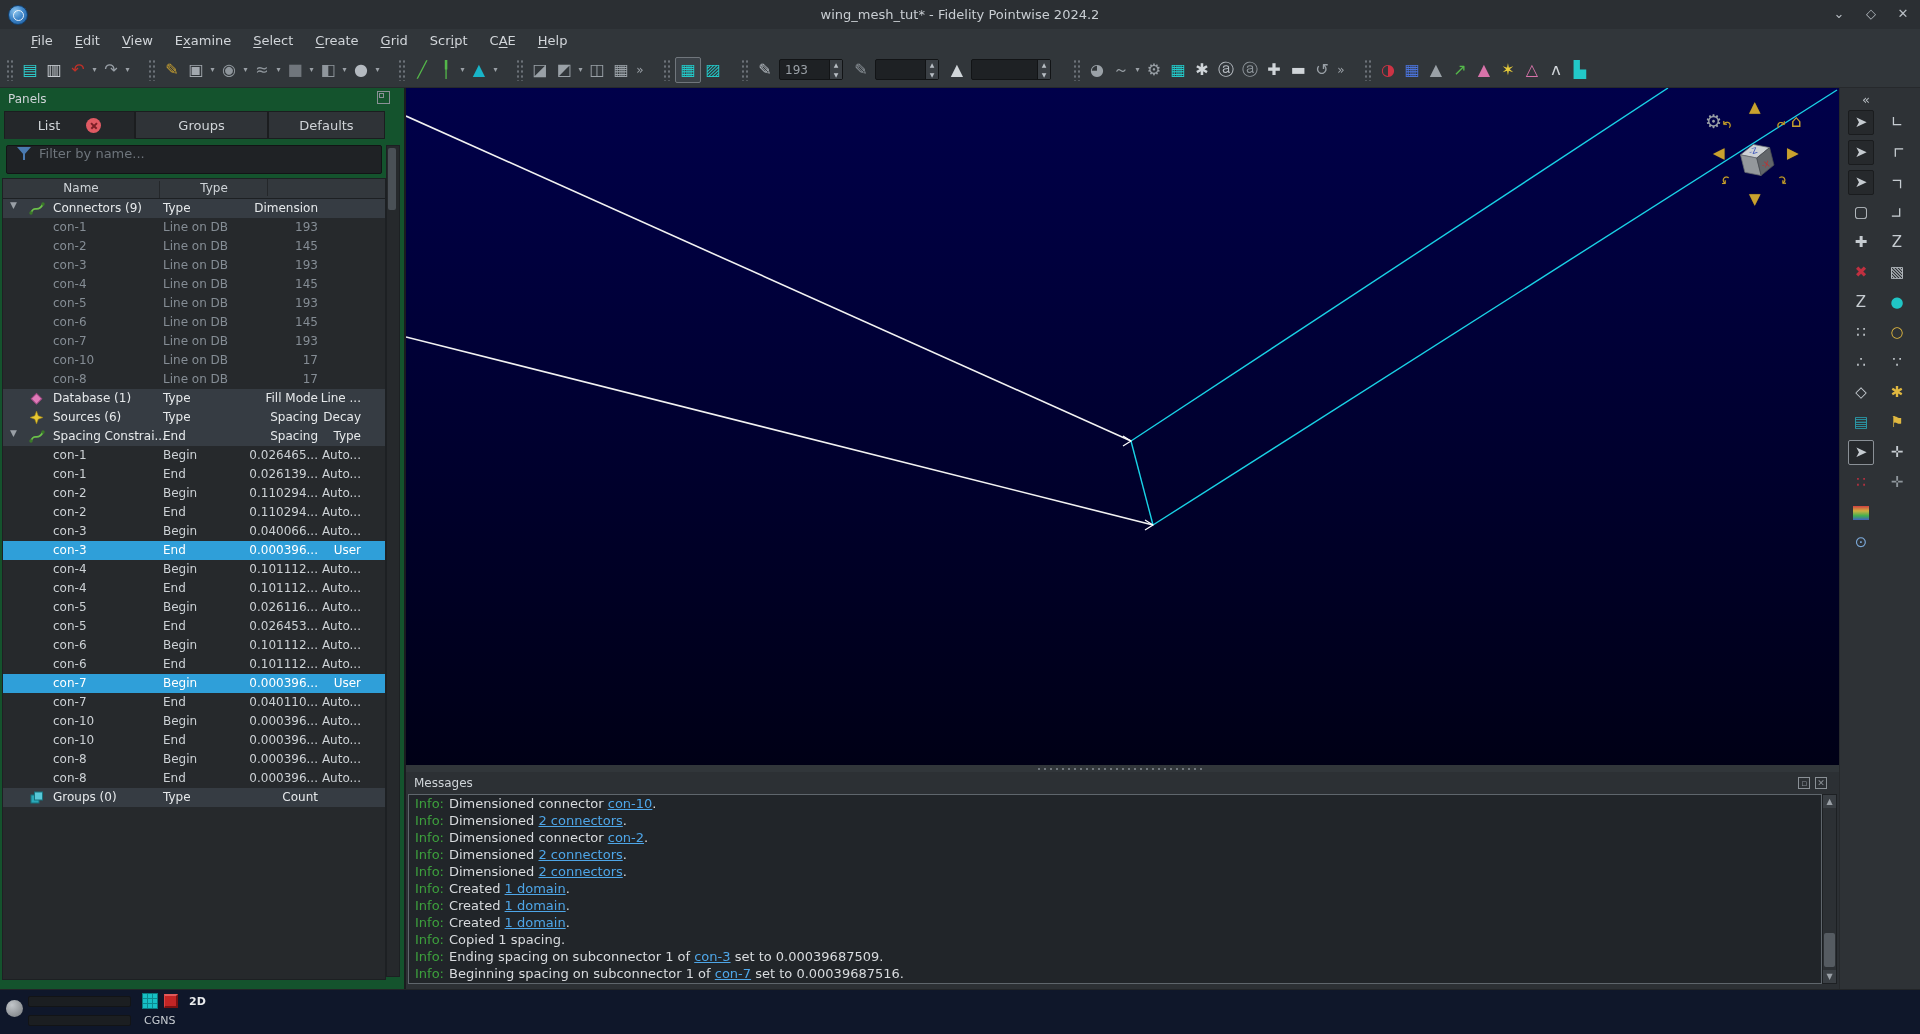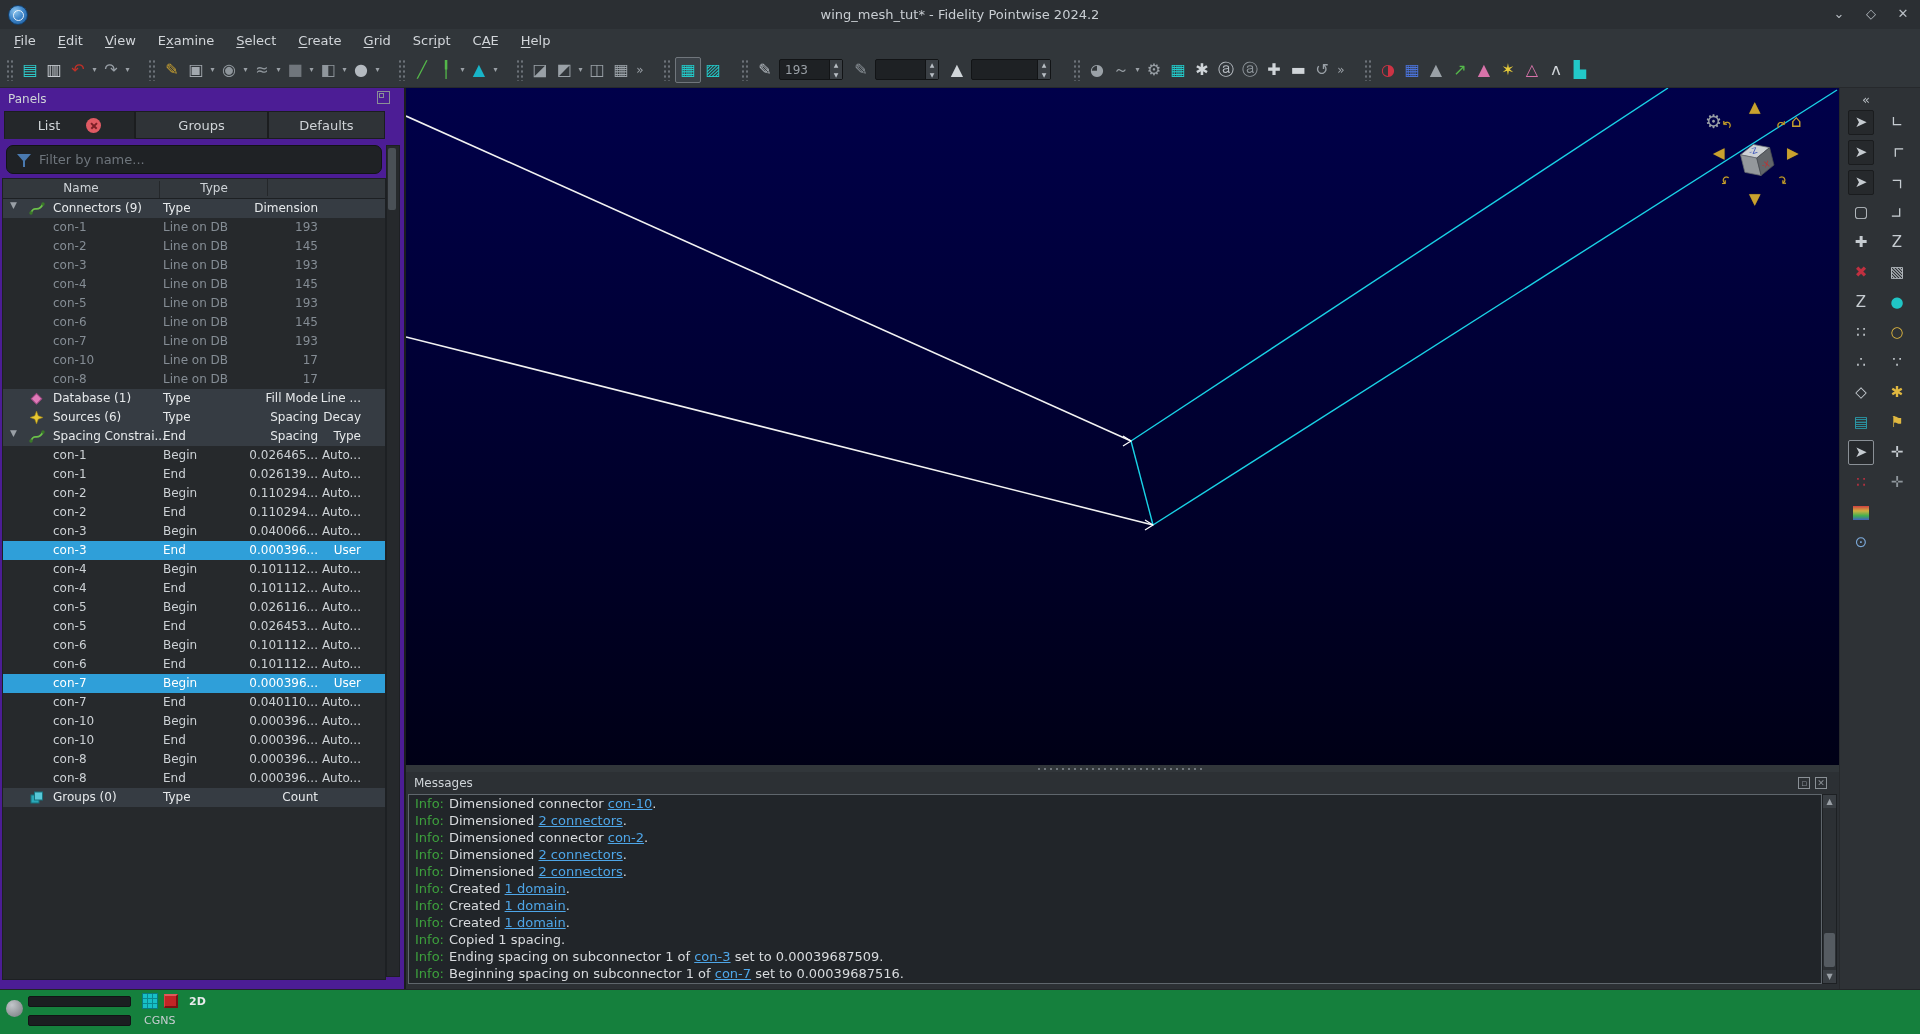--- a/index.html
+++ b/index.html
@@ -12,56 +12,56 @@
   .app-icon{position:absolute;left:8px;top:5px;width:18px;height:18px;border-radius:50%;
             background:radial-gradient(circle at 35% 30%,#8ec6ee 0%,#3f86c9 45%,#1c5a9a 100%);
             border:1px solid #12406e;}
   .app-icon:after{content:"";position:absolute;left:4px;top:4px;width:9px;height:9px;border-radius:50%;
             border:1.5px solid rgba(255,255,255,.85);}
   .win-title{position:absolute;left:0;width:100%;text-align:center;font-size:13px;color:#c9ced3;}
   .win-controls{position:absolute;right:6px;top:3px;display:flex;gap:10px;}
   .win-btn{width:22px;height:22px;line-height:22px;text-align:center;color:#b9bfc5;font-size:13px;}
   
   .menubar{position:absolute;left:0;top:29px;width:1920px;height:23px;background:#31363a;
-           display:flex;align-items:center;padding-left:3px;box-sizing:border-box;}
+           display:flex;align-items:center;padding-left:20px;box-sizing:border-box;}
   .menu-item{padding:0 11px;font-size:13px;color:#d2d6da;}
   .menu-item u{text-decoration:underline;text-underline-offset:2px;}
   
   .toolbar{position:absolute;left:0;top:52px;width:1920px;height:36px;background:#31363a;
            border-bottom:1px solid #26292c;display:flex;align-items:center;padding-left:4px;box-sizing:border-box;}
   .tb-group{display:flex;align-items:center;margin-right:14px;}
   .handle{width:7px;height:22px;margin:0 5px 0 2px;
           background:radial-gradient(circle,#6c7278 1px,transparent 1.3px);background-size:4px 5px;}
   .ti{position:relative;width:24px;height:26px;line-height:26px;text-align:center;font-size:16px;}
   .ti.active{border:1px solid #70767c;background:#3c4248;border-radius:2px;height:24px;line-height:24px;}
   .dd{width:9px;font-size:8px;color:#9aa0a6;text-align:center;}
   .more{width:14px;color:#9aa0a6;font-size:12px;text-align:center;}
   .tb-field{display:flex;align-items:center;height:19px;background:#1e2124;border:1px solid #121416;
             border-radius:2px;margin:0 6px 0 2px;}
   .tb-field .val{flex:1;padding-left:5px;font-size:12px;color:#9aa0a6;}
   .spinner{width:12px;height:100%;display:flex;flex-direction:column;background:#3a3f44;border-left:1px solid #121416;}
   .spinner span{flex:1;font-size:6px;line-height:9px;text-align:center;color:#b9bfc5;}
   
   .content{position:absolute;left:0;top:88px;width:1920px;height:901px;}
   
-  .left-panel{position:absolute;left:0;top:0;width:406px;height:901px;background:#4c1d95;border-right:2px solid #1a1d1f;box-sizing:border-box;}
+  .left-panel{position:absolute;left:0;top:0;width:406px;height:901px;background:#14532d;border-right:2px solid #1a1d1f;box-sizing:border-box;}
   .panel-title-row{position:absolute;left:0;top:0;width:100%;height:22px;font-size:12px;color:#cfd4d8;}
   .panel-title-row .t{position:absolute;left:8px;top:4px;}
   .dock-icon{position:absolute;right:14px;top:3px;width:13px;height:13px;border:1px solid #8a9096;
              box-sizing:border-box;}
   .dock-icon:after{content:"";position:absolute;left:1px;top:1px;right:5px;bottom:5px;border:1px solid #8a9096;}
   .tabs{position:absolute;left:4px;top:23px;height:28px;display:flex;}
   .tab{height:28px;box-sizing:border-box;border:1px solid #1b1d1f;background:#2f3337;
        display:flex;align-items:center;justify-content:center;font-size:13px;color:#d0d4d8;}
   .tab.active{background:#24272a;border-bottom-color:#24272a;}
   .tab-close{width:15px;height:15px;margin-left:26px;border-radius:50%;background:#e05a63;position:relative;}
   .tab-close:before,.tab-close:after{content:"";position:absolute;left:3.5px;top:7px;width:8px;height:1.6px;background:#7c1f26;}
   .tab-close:before{transform:rotate(45deg);} .tab-close:after{transform:rotate(-45deg);}
   .filter-row{position:absolute;left:6px;top:57px;width:374px;height:27px;background:#1f2225;
-              border:1px solid #121416;border-radius:7px;display:flex;align-items:center;}
+              border:1px solid #121416;border-radius:2px;display:flex;align-items:flex-start;}
   .funnel{position:relative;width:14px;height:14px;margin:0 8px 0 10px;}
   .funnel:before{content:"";position:absolute;left:0;top:1px;border-left:7px solid transparent;
                  border-right:7px solid transparent;border-top:8px solid #4a7ab0;}
   .funnel:after{content:"";position:absolute;left:6px;top:8px;width:2px;height:6px;background:#4a7ab0;}
   .placeholder{font-size:13px;color:#6e757c;}
   .panel-scrollbar{position:absolute;right:4px;top:57px;width:12px;height:830px;background:#26292c;border:1px solid #1d2023;}
   .panel-scrollbar .thumb{position:absolute;left:1px;top:2px;width:8px;height:62px;background:#4a5056;border-radius:2px;}
   
   .tree{position:absolute;left:2px;top:90px;width:384px;height:802px;background:#26292c;border:1px solid #1d2023;box-sizing:border-box;}
   .tree-header{position:relative;height:19px;background:#33383d;border-bottom:1px solid #1d2023;font-size:12px;color:#cfd4d8;}
@@ -111,21 +111,21 @@
   .right-rail{position:absolute;left:1839px;top:0;width:81px;height:901px;background:#2e3236;border-left:1px solid #26292c;box-sizing:border-box;}
   .collapse{position:absolute;left:22px;top:4px;font-size:13px;color:#b9bfc5;}
   .rail-col{position:absolute;top:22px;display:flex;flex-direction:column;gap:5px;}
   .rail-col.c1{left:8px;} .rail-col.c2{left:44px;}
   .ri{width:26px;height:25px;line-height:25px;text-align:center;font-size:15px;color:#c6ccd1;}
   .ri.boxed{border:1px solid #1a1c1e;background:#26292c;border-radius:2px;box-sizing:border-box;line-height:23px;}
   .ri.activebox{border:1px solid #8a9096;}
   .ri .colorbar{display:inline-block;width:16px;height:14px;vertical-align:middle;
         background:linear-gradient(180deg,#d04040 0%,#d0b040 35%,#40b050 70%,#4060c0 100%);}
   
-  .statusbar{position:absolute;left:0;top:989px;width:1920px;height:45px;background:#15803d;border-top:1px solid #222528;}
+  .statusbar{position:absolute;left:0;top:989px;width:1920px;height:45px;background:#0f172a;border-top:1px solid #222528;}
   .sb-ball{position:absolute;left:6px;top:10px;width:17px;height:17px;border-radius:50%;
            background:radial-gradient(circle at 35% 30%,#c2c6ca,#75797d);}
   .sb-bar{position:absolute;left:28px;width:103px;height:11px;background:#1b1e21;border:1px solid #121416;border-radius:2px;box-sizing:border-box;}
   .sb-grid{position:absolute;left:142px;top:3px;width:16px;height:16px;background:#17c0c6;
            box-shadow:inset 0 0 0 1px #0a7a80;
            background-image:linear-gradient(#0a8a90 1px,transparent 1px),linear-gradient(90deg,#0a8a90 1px,transparent 1px);
            background-size:5px 5px;}
   .sb-cube{position:absolute;left:164px;top:4px;width:14px;height:14px;background:#c22525;
            border-top:2px solid #e05a5a;border-left:1px solid #d84444;border-right:2px solid #7a1212;border-bottom:2px solid #7a1212;box-sizing:border-box;}
   .sb-2d{position:absolute;left:189px;top:5px;font-size:11px;font-weight:bold;color:#e8eaec;}

